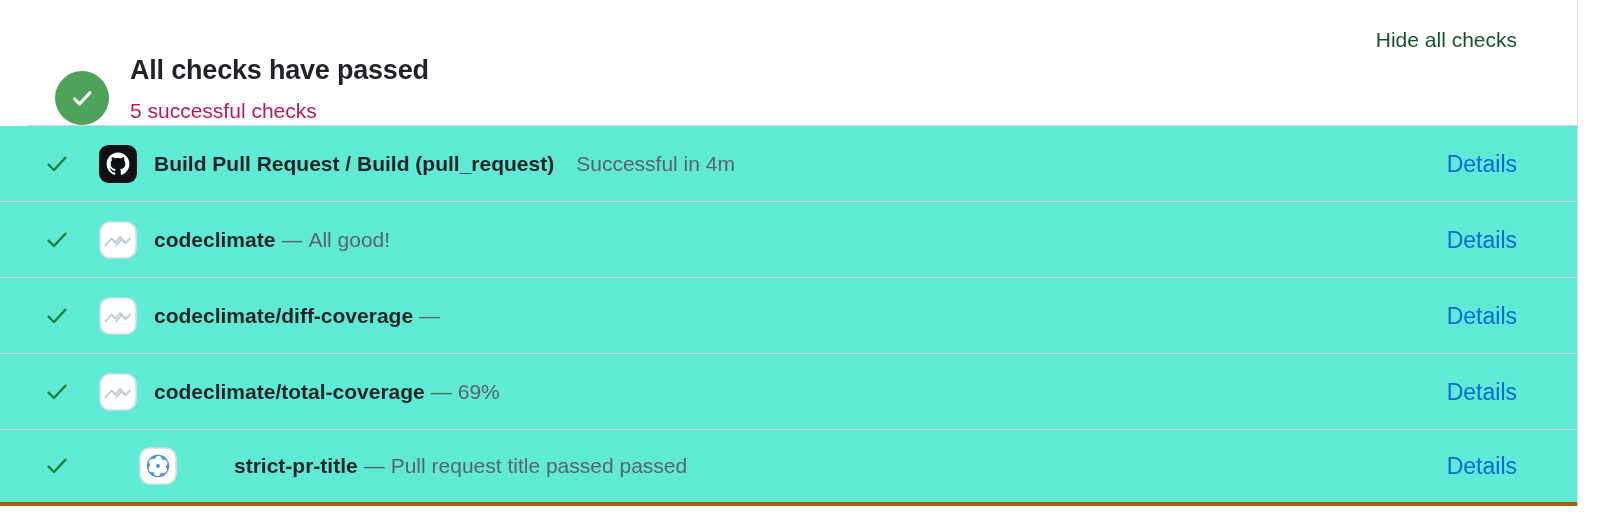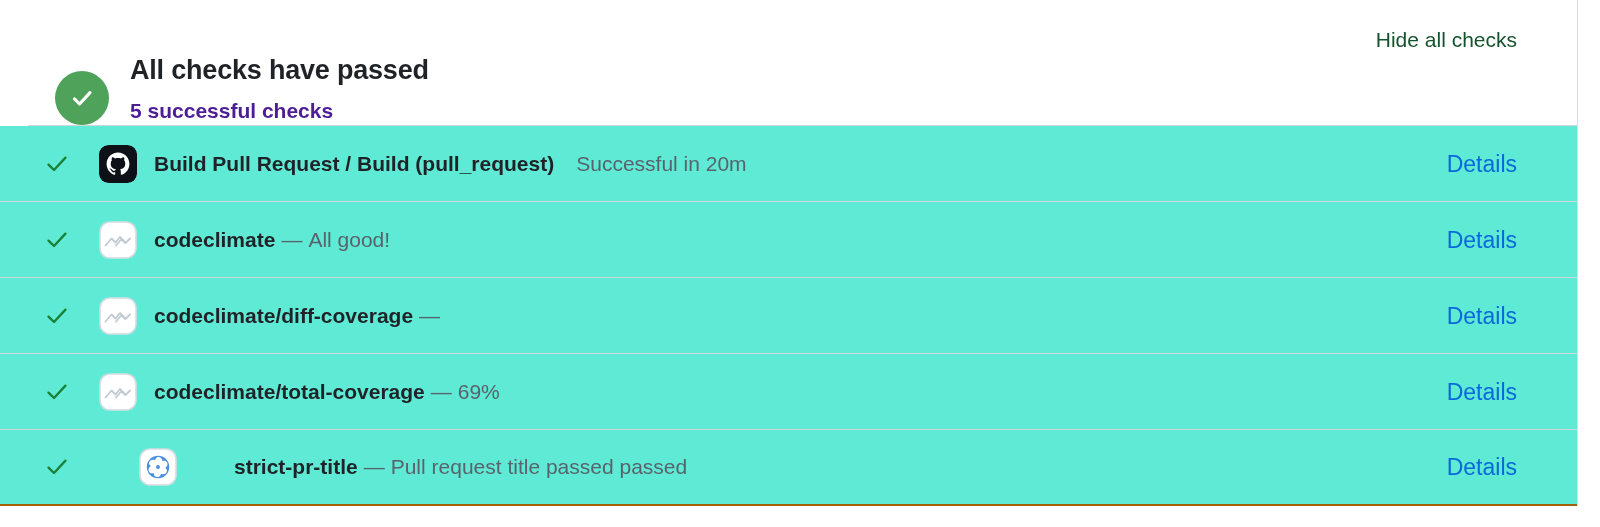--- a/index.html
+++ b/index.html
@@ -54,22 +54,22 @@
   }
   .header-title {
     font-size: 27px;
     font-weight: 700;
     line-height: 1.25;
     color: #1f2328;
     letter-spacing: -0.2px;
   }
   .header-sub {
     font-size: 21px;
-    font-weight: 700;
-    color: #4c1d95;
+    font-weight: 400;
+    color: #be185d;
     line-height: 1.4;
     margin-top: 8px;
   }
   .hide-all-checks {
     position: absolute;
     right: 60px;
     top: 28px;
     font-size: 21px;
     color: #14532d;
     cursor: pointer;
@@ -80,21 +80,21 @@
   .check-row {
     position: relative;
     display: flex;
     align-items: center;
     height: 76px;
     box-sizing: border-box;
     background: #5eead4;
     border-bottom: 1px solid #d0d7de;
     padding-left: 0;
   }
-  .check-row:last-child { border-bottom: 2px solid #a16207; gap: 40px; }
+  .check-row:last-child { border-bottom: 4px solid #a16207; gap: 40px; }
 
   .row-check {
     width: 28px;
     height: 28px;
     margin-left: 43px;
     flex: 0 0 auto;
     display: flex;
     align-items: center;
     justify-content: center;
   }
@@ -173,21 +173,21 @@
       </svg>
     </span>
     <span class="avatar">
       <svg width="38" height="38" viewBox="0 0 38 38" aria-hidden="true">
         <rect x="0" y="0" width="38" height="38" rx="9" fill="#0d1117"></rect>
         <path fill="#ffffff" d="M19 7.6c-6.3 0-11.4 5.1-11.4 11.4 0 5.05 3.27 9.33 7.8 10.84.57.1.78-.25.78-.55 0-.27-.01-1-.015-1.96-3.17.69-3.84-1.53-3.84-1.53-.52-1.32-1.27-1.67-1.27-1.67-1.04-.71.08-.7.08-.7 1.15.08 1.75 1.18 1.75 1.18 1.02 1.75 2.68 1.24 3.33.95.1-.74.4-1.25.72-1.53-2.53-.29-5.19-1.27-5.19-5.64 0-1.25.44-2.27 1.17-3.07-.12-.29-.51-1.45.11-3.02 0 0 .96-.31 3.13 1.17.91-.25 1.88-.38 2.85-.38.97 0 1.94.13 2.85.38 2.17-1.48 3.13-1.17 3.13-1.17.62 1.57.23 2.73.11 3.02.73.8 1.17 1.82 1.17 3.07 0 4.38-2.67 5.35-5.21 5.63.41.35.78 1.05.78 2.12 0 1.53-.015 2.77-.015 3.15 0 .3.21.66.79.55 4.53-1.51 7.79-5.79 7.79-10.84C30.4 12.7 25.3 7.6 19 7.6z"></path>
       </svg>
     </span>
     <span class="row-text">
       <span class="row-name">Build Pull Request / Build (pull_request)</span>
-      <span class="row-meta">Successful in 20m</span>
+      <span class="row-meta">Successful in 4m</span>
     </span>
     <a class="details-link">Details</a>
   </div>
 
   <div class="check-row">
     <span class="row-check">
       <svg width="26" height="26" viewBox="0 0 26 26" aria-hidden="true">
         <path d="M4.5 13.6 L10 19 L21.5 6.6" fill="none" stroke="#1a7f37" stroke-width="2.3" stroke-linecap="round" stroke-linejoin="round"></path>
       </svg>
     </span>

